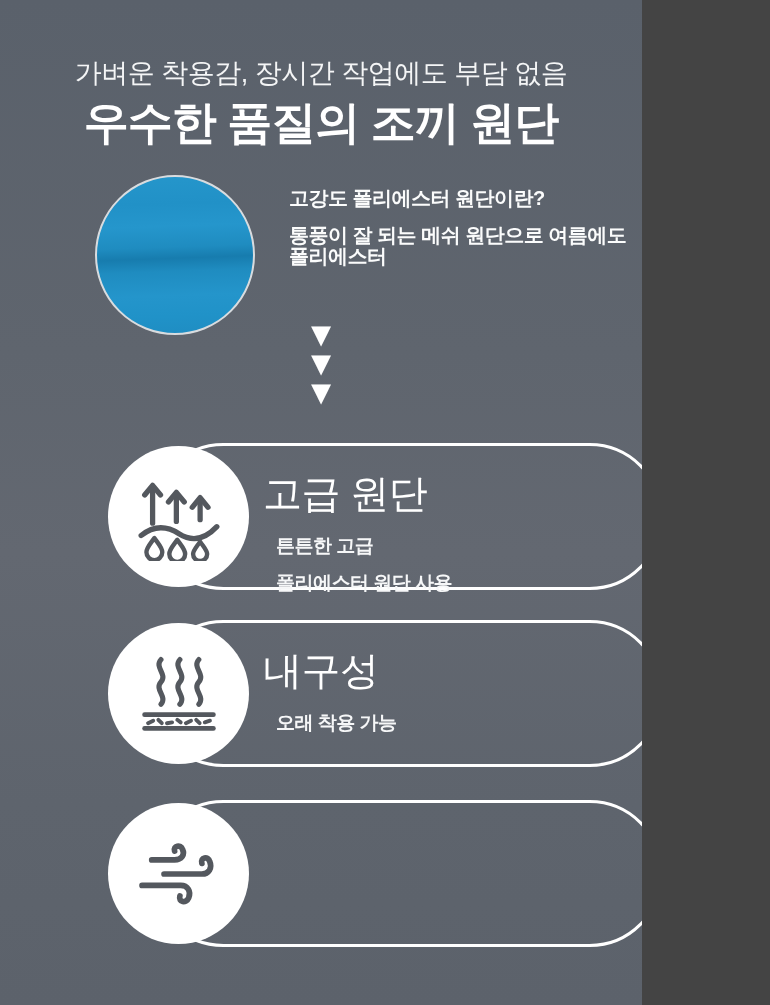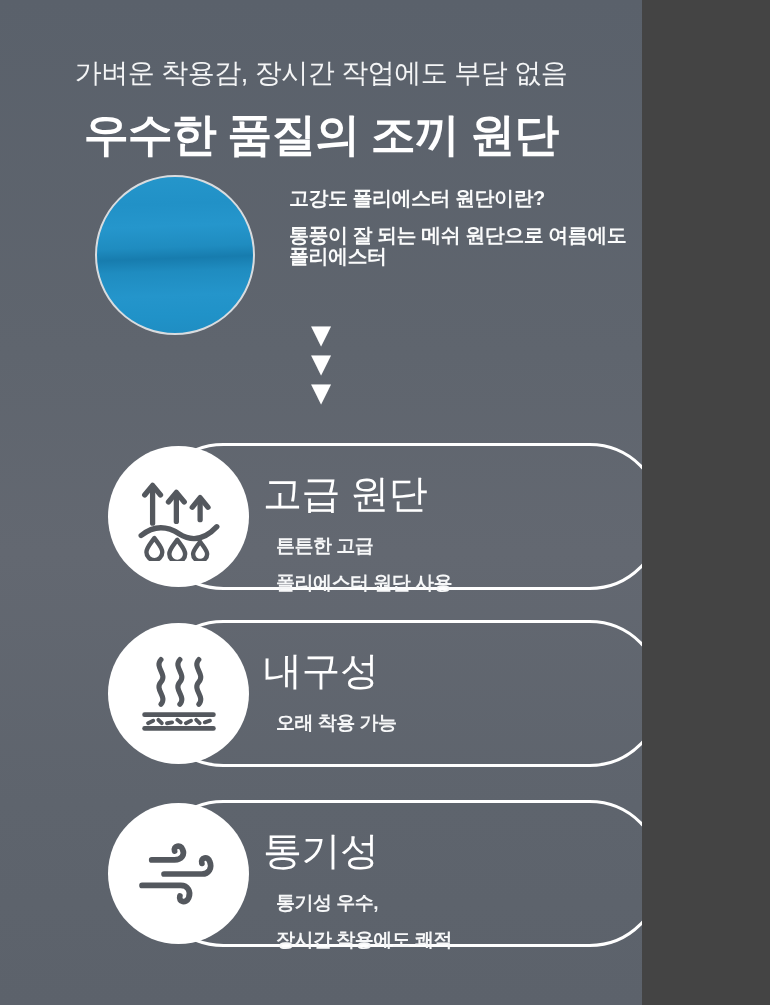--- a/index.html
+++ b/index.html
@@ -11,21 +11,21 @@
     background:linear-gradient(180deg,#5a616b 0%,#5f656e 35%,#636871 55%,#5e646d 80%,#5c626b 100%);
     color:#ffffff;
   }
   
   .subtitle{
     position:absolute;top:55px;left:0;right:0;
     text-align:center;font-size:27px;font-weight:500;
     letter-spacing:-0.5px;color:#f4f5f6;
   }
   .title{
-    position:absolute;top:93px;left:0;right:0;margin:12px;
+    position:absolute;top:93px;left:0;right:0;margin:0;
     text-align:center;font-size:45px;font-weight:800;
     letter-spacing:-1px;color:#ffffff;
   }
   
   .fabric-circle{
     position:absolute;left:95px;top:175px;width:160px;height:160px;
     border-radius:50%;box-sizing:border-box;
     border:2px solid #d9dcdf;
     background:linear-gradient(178deg,#2596cb 0%,#2191c7 18%,#2596cc 32%,#1f8cc0 45%,#177cae 52%,#1f8cc0 60%,#2495cb 75%,#2092c8 88%,#1f8dc2 100%);
   }
@@ -137,20 +137,15 @@
 
   <section class="feature f3">
     <div class="pill"></div>
     <div class="badge">
       <svg width="88" height="88" viewBox="0 0 100 100" fill="none" stroke="#54585e" stroke-width="6.5" stroke-linecap="round" stroke-linejoin="round">
         <path d="M19,34 H45 C53,34 57,28 54,22 C52,16 43,18 45,24"></path>
         <path d="M33,50 H76 C84,50 88,43 85,36 C83,29 74,31 76,38"></path>
         <path d="M8,63 H52 C60,63 64,70 61,77 C58,84 49,82 51,75"></path>
       </svg>
     </div>
-    <div class="ftext">
-      <h2>통기성</h2>
-      <p>통기성 우수,</p>
-      <p>장시간 착용에도 쾌적</p>
-    </div>
   </section>
 
 </div>
 
 </body></html>

